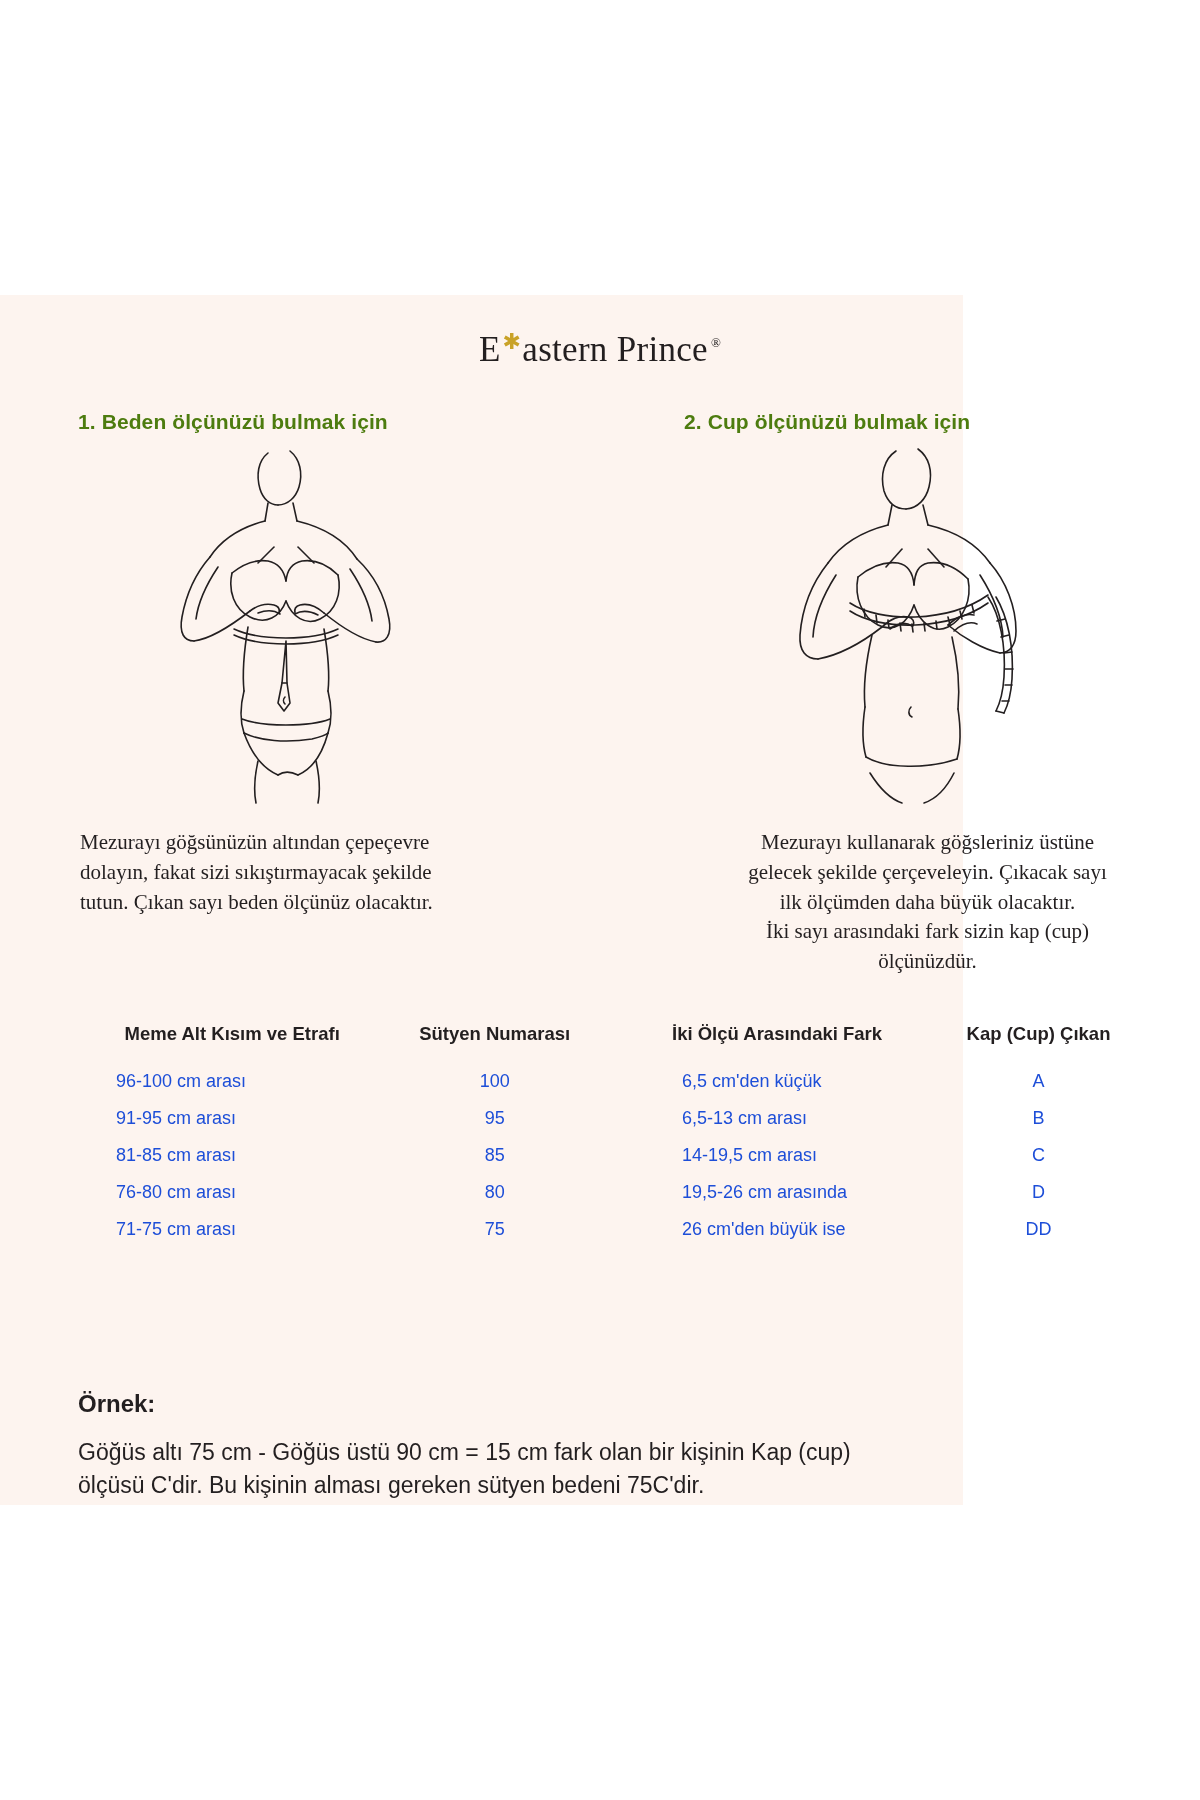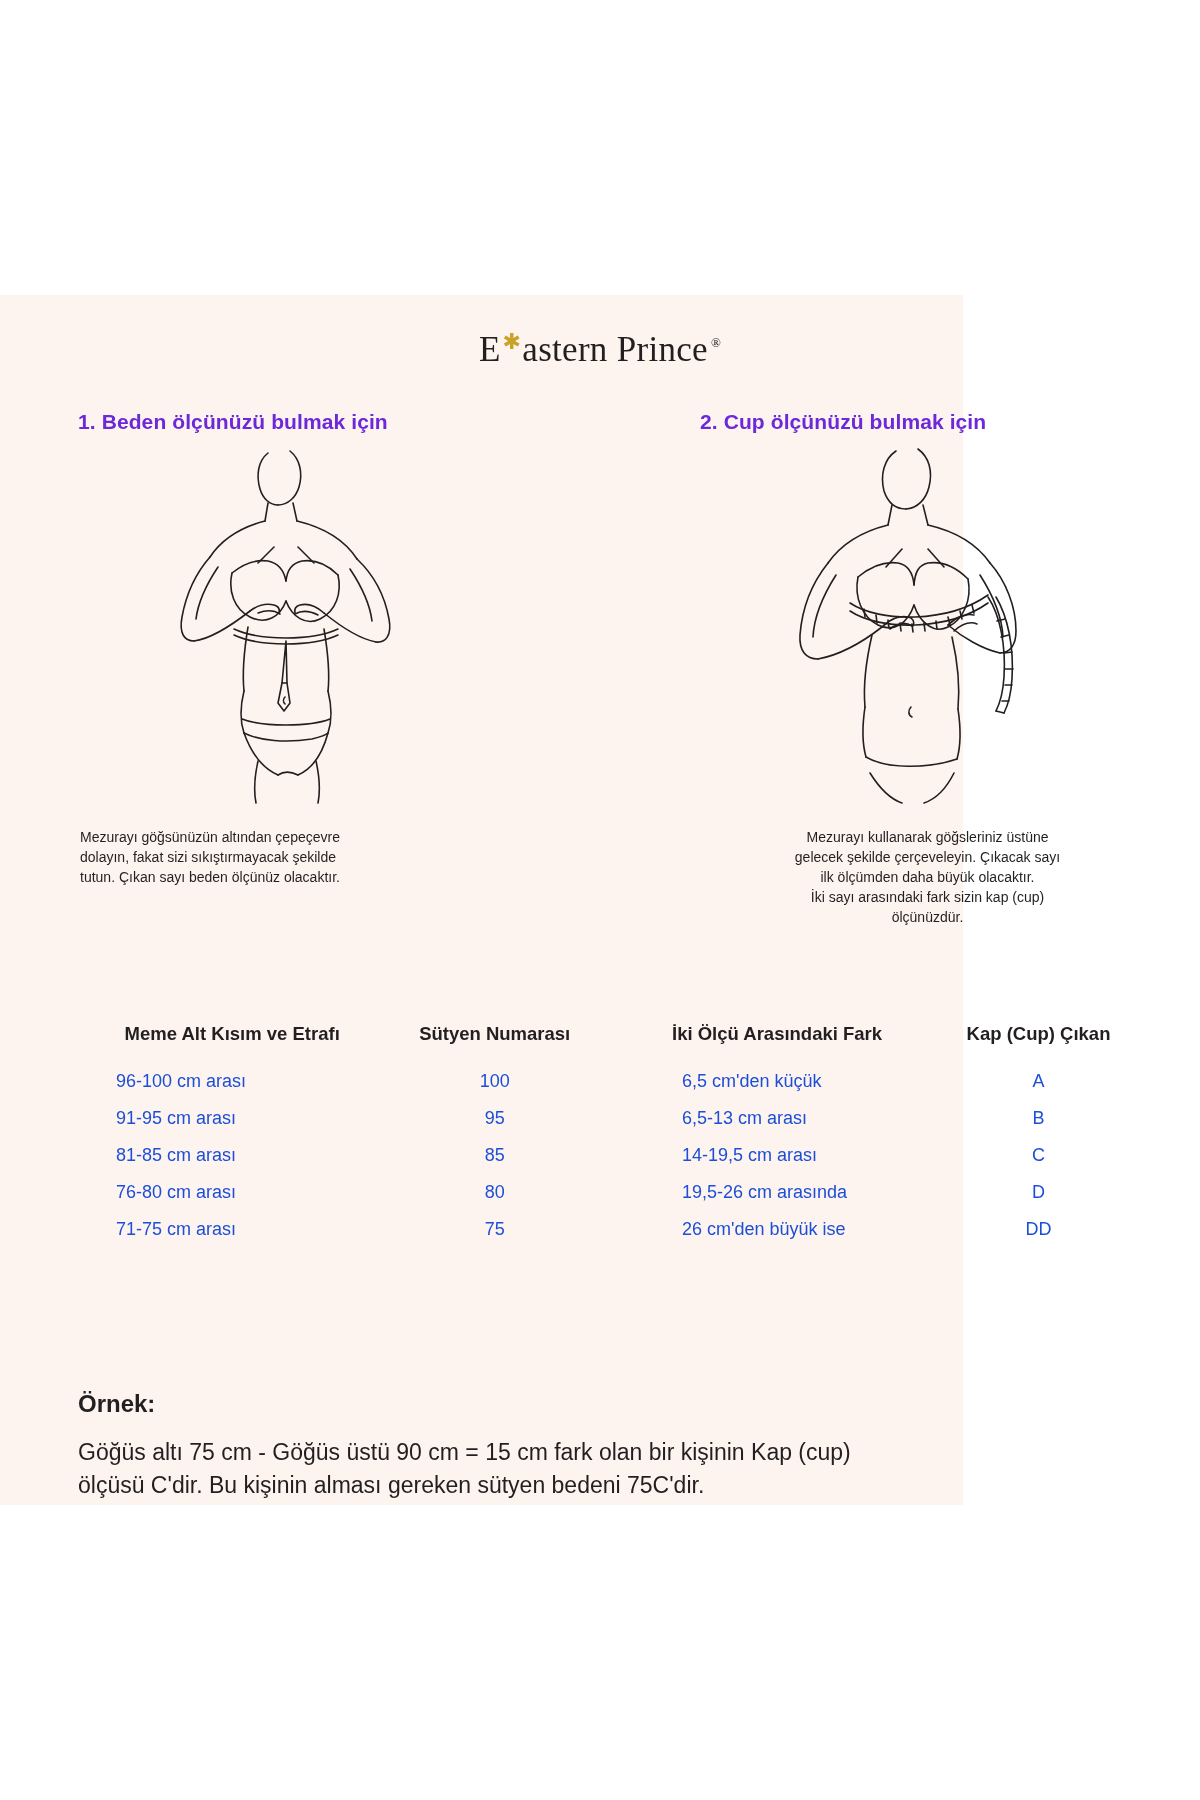--- a/index.html
+++ b/index.html
@@ -59,42 +59,43 @@
     font-size: 13px;
     position: relative;
     top: -14px;
     margin-left: 3px;
   }
   
   .step-title {
     position: absolute;
     font-size: 21px;
     font-weight: bold;
-    color: #6d28d9;
+    color: #4d7c0f;
     letter-spacing: 0.1px;
     white-space: nowrap;
   }
   #step1-title { left: 78px; top: 115px; }
-  #step2-title { left: 700px; top: 115px; }
+  #step2-title { left: 684px; top: 115px; }
 
   
   .illus {
     position: absolute;
     background: transparent;
   }
   #illus1 { left: 82px; top: 150px; width: 420px; height: 360px; }
   #illus2 { left: 700px; top: 150px; width: 420px; height: 360px; }
 
   
   .desc {
     position: absolute;
-    font-size: 14px;
+    font-size: 21px;
     line-height: 1.42;
     color: #231f20;
     white-space: pre-line;
+    font-family: Liberation Serif, serif;
   }
   #desc1 { left: 80px; top: 533px; width: 455px; }
   #desc2 { left: 700px; top: 533px; width: 455px; text-align: center; }
 
   
   .tbl {
     position: absolute;
     border-collapse: collapse;
   }
   #table-left  { left: 78px;  top: 728px; width: 525px; }

